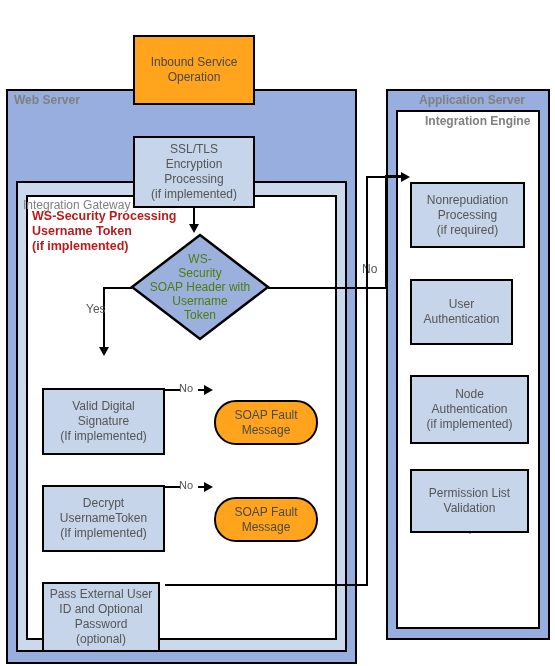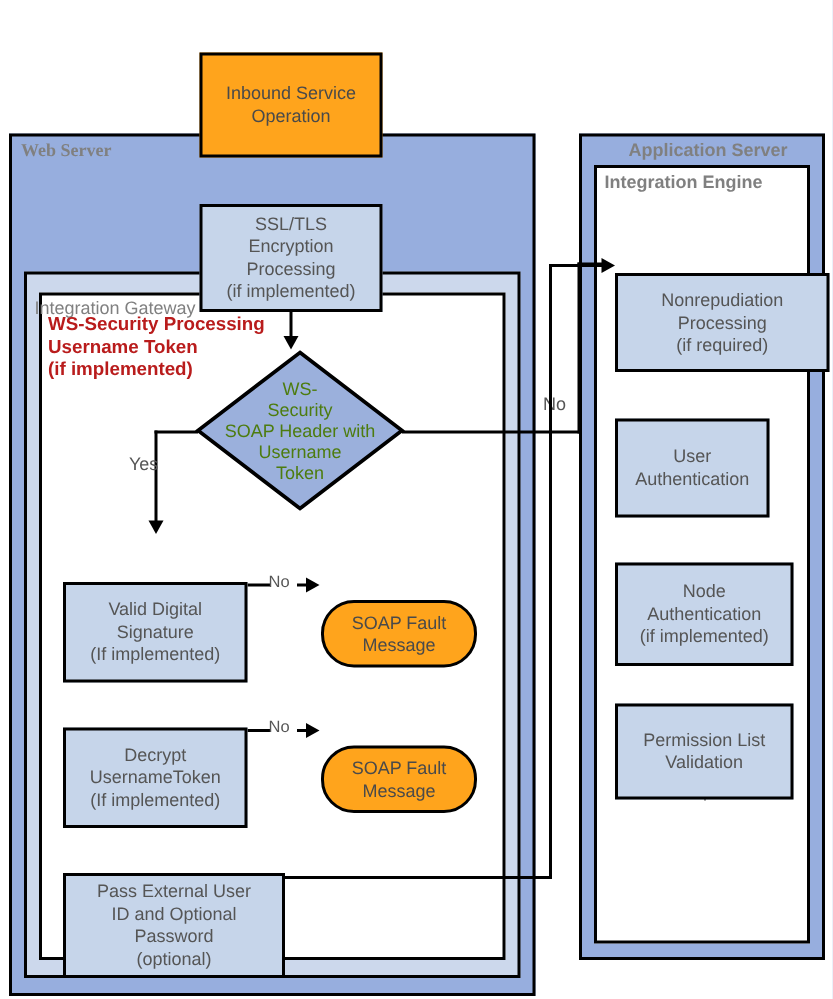--- a/index.html
+++ b/index.html
@@ -51,24 +51,24 @@
   }
 
   .panel-title {
     position: absolute;
     font-size: 12px;
     font-weight: bold;
     color: #808080;
     white-space: nowrap;
     letter-spacing: 0px;
   }
-  .title-webserver  { left: 14px; top: 93px; font-family: Liberation Serif, serif; }
+  .title-webserver  { left: 14px; top: 93px; }
   .title-appserver  { left: 394px; top: 93px; margin-left: 25px; }
   .title-gateway    { left: 23px; top: 198px; font-weight: normal; }
-  .title-engine     { left: 403px; top: 114px; }
+  .title-engine     { left: 425px; top: 114px; }
 
   .wssec-label {
     position: absolute;
     left: 32px; top: 209px;
     font-size: 12.5px;
     font-weight: bold;
     color: #b91c1c;
     line-height: 15px;
     white-space: pre-line;
   }
@@ -98,26 +98,26 @@
   }
   .node.rounded {
     border-radius: 22px;
   }
 
   
   .n-inbound    { left: 133px; top: 3px;   width: 122px; height: 70px; }
   .n-ssltls     { left: 133px; top: 104px; width: 122px; height: 72px; }
   .n-validsig   { left: 42px;  top: 356px; width: 123px; height: 67px; color:#333; }
   .n-decrypt    { left: 42px;  top: 453px; width: 123px; height: 67px; color:#333; }
-  .n-passuser   { left: 42px;  top: 550px; width: 148px; height: 70px; color:#333; }
+  .n-passuser   { left: 42px;  top: 550px; width: 118px; height: 70px; color:#333; }
   .n-fault1     { left: 214px; top: 368px; width: 104px; height: 45px; }
   .n-fault2     { left: 214px; top: 465px; width: 104px; height: 45px; }
 
   
-  .n-nonrep     { left: 410px; top: 150px; width: 143px; height: 66px; }
+  .n-nonrep     { left: 410px; top: 150px; width: 115px; height: 66px; }
   .n-userauth   { left: 410px; top: 247px; width: 103px; height: 66px; }
   .n-nodeauth   { left: 410px; top: 343px; width: 119px; height: 69px; }
   .n-permlist   { left: 410px; top: 437px; width: 119px; height: 64px; }
   .n-svcinvoked { left: 410px; top: 537px; width: 119px; height: 75px; }
 
   
   .diamond-wrap {
     position: absolute;
     left: 130px; top: 233px;
     width: 140px; height: 108px;

